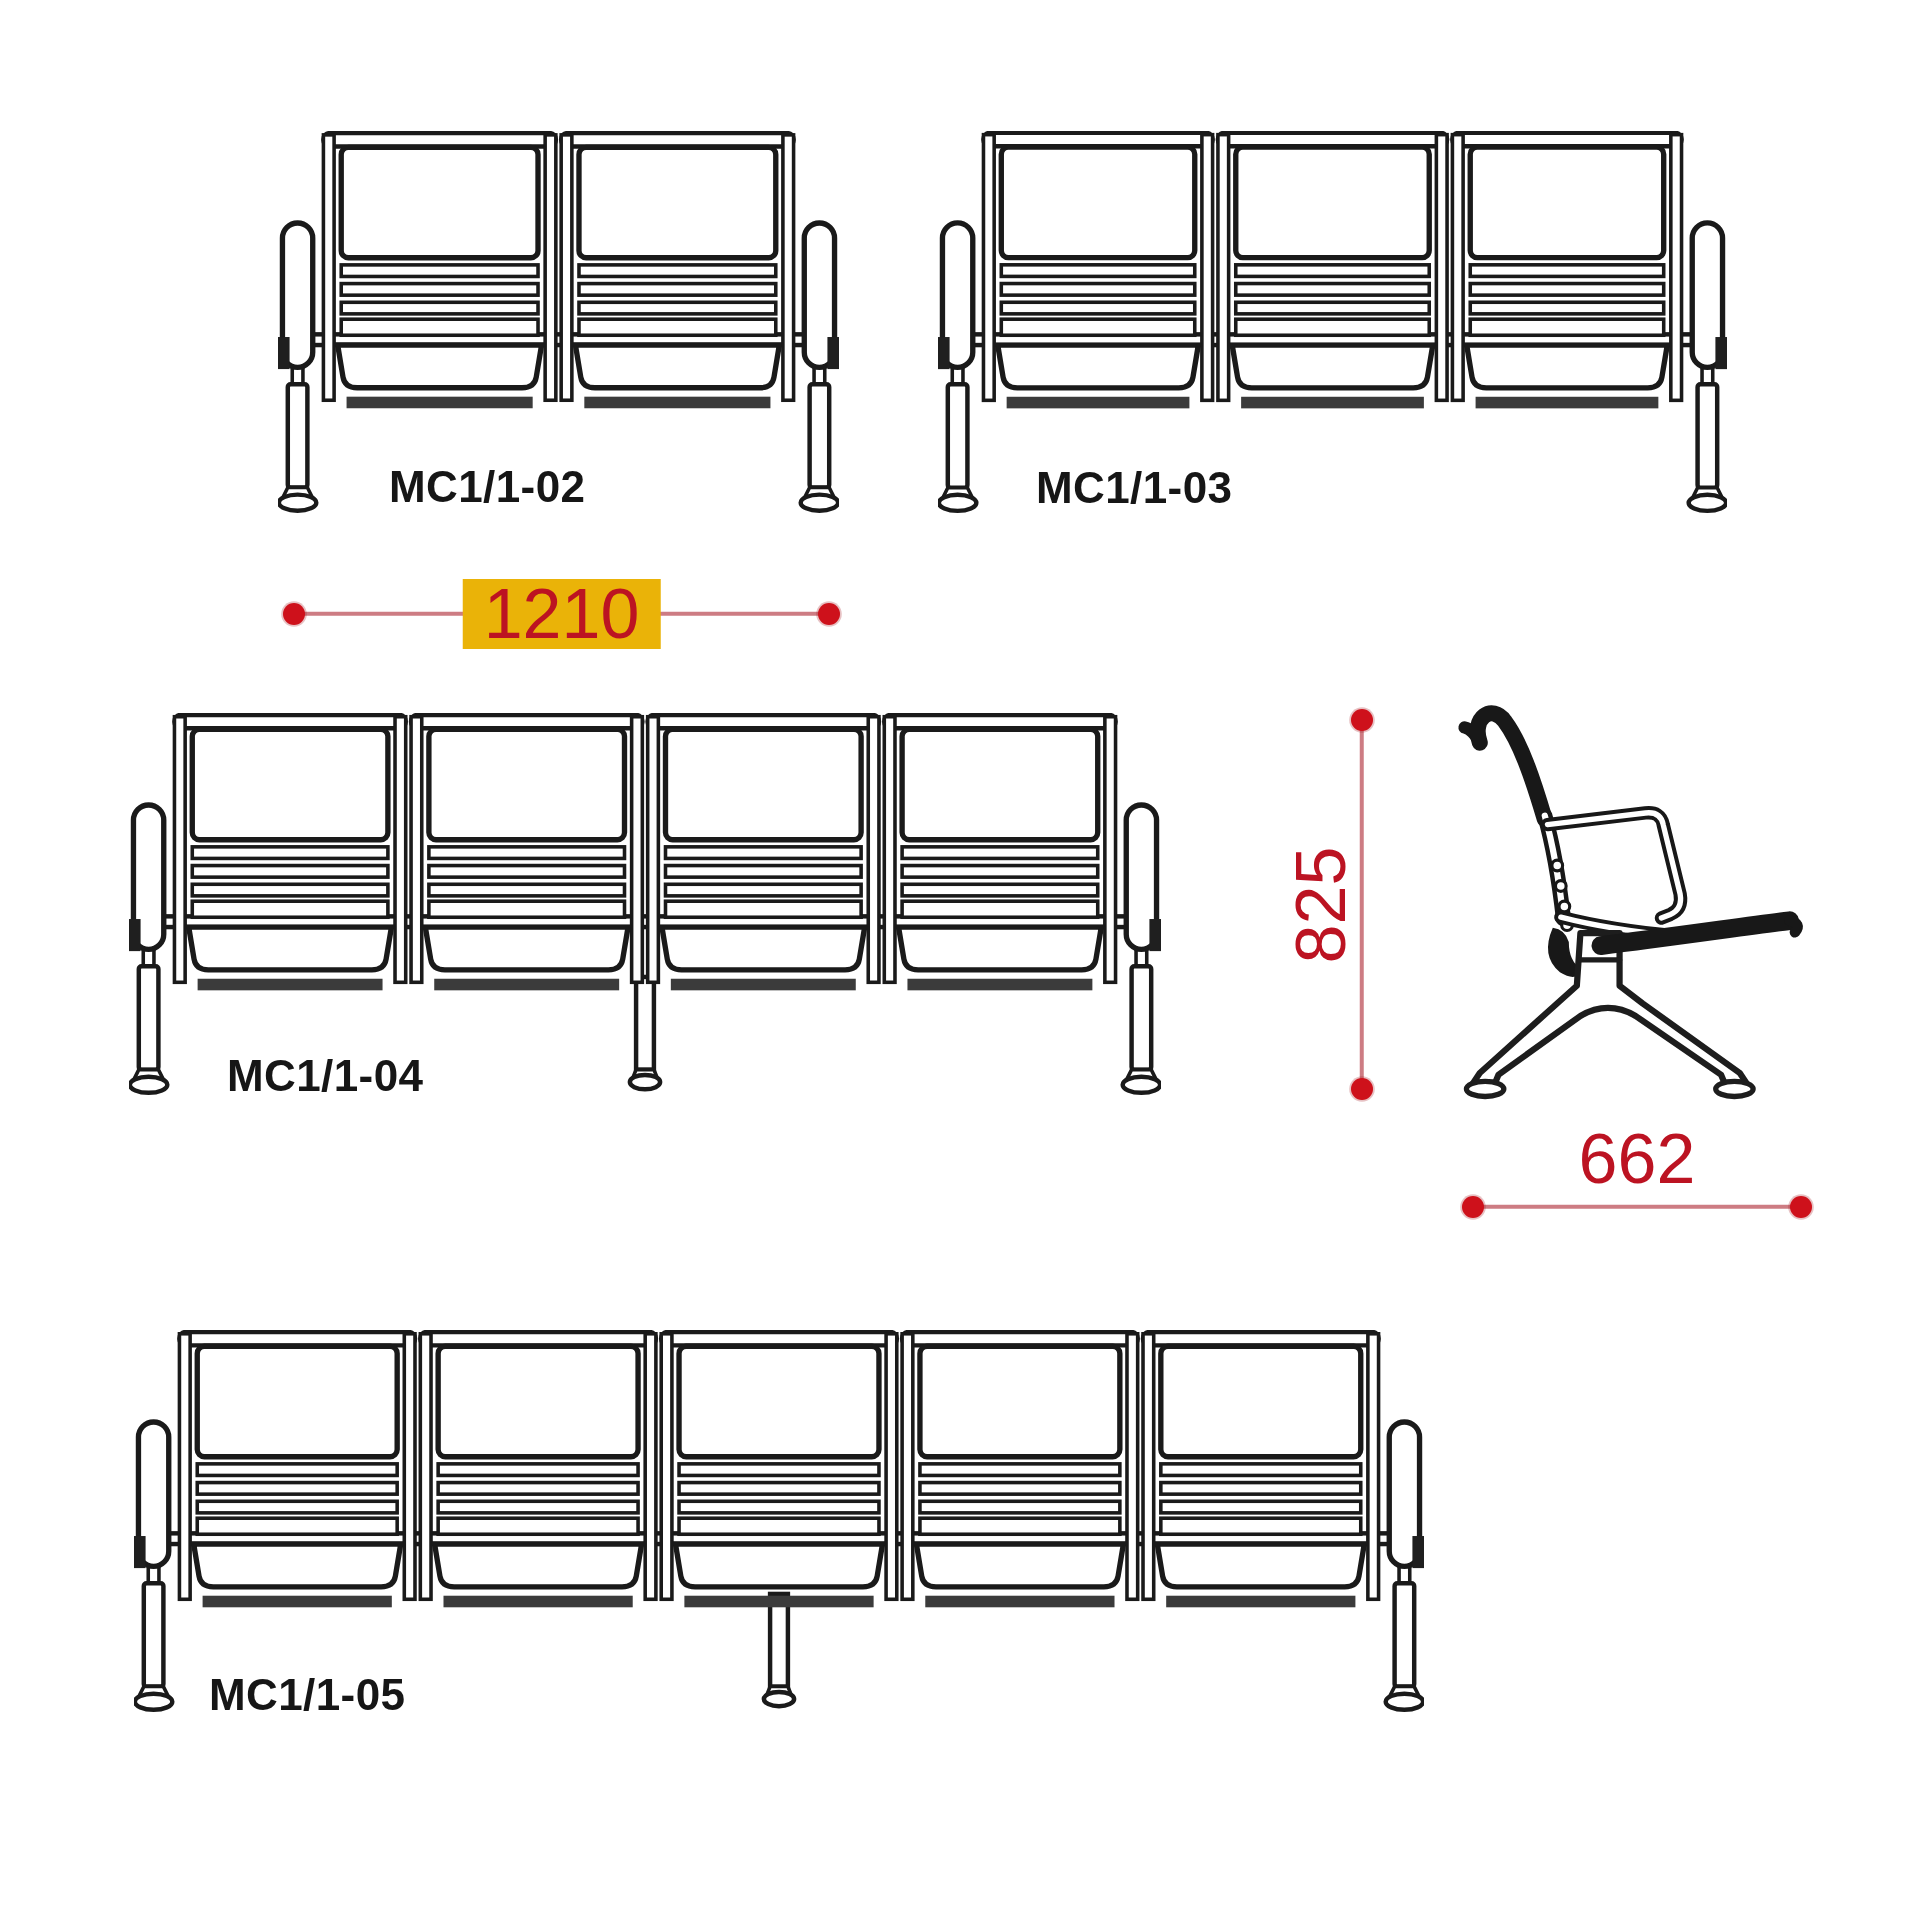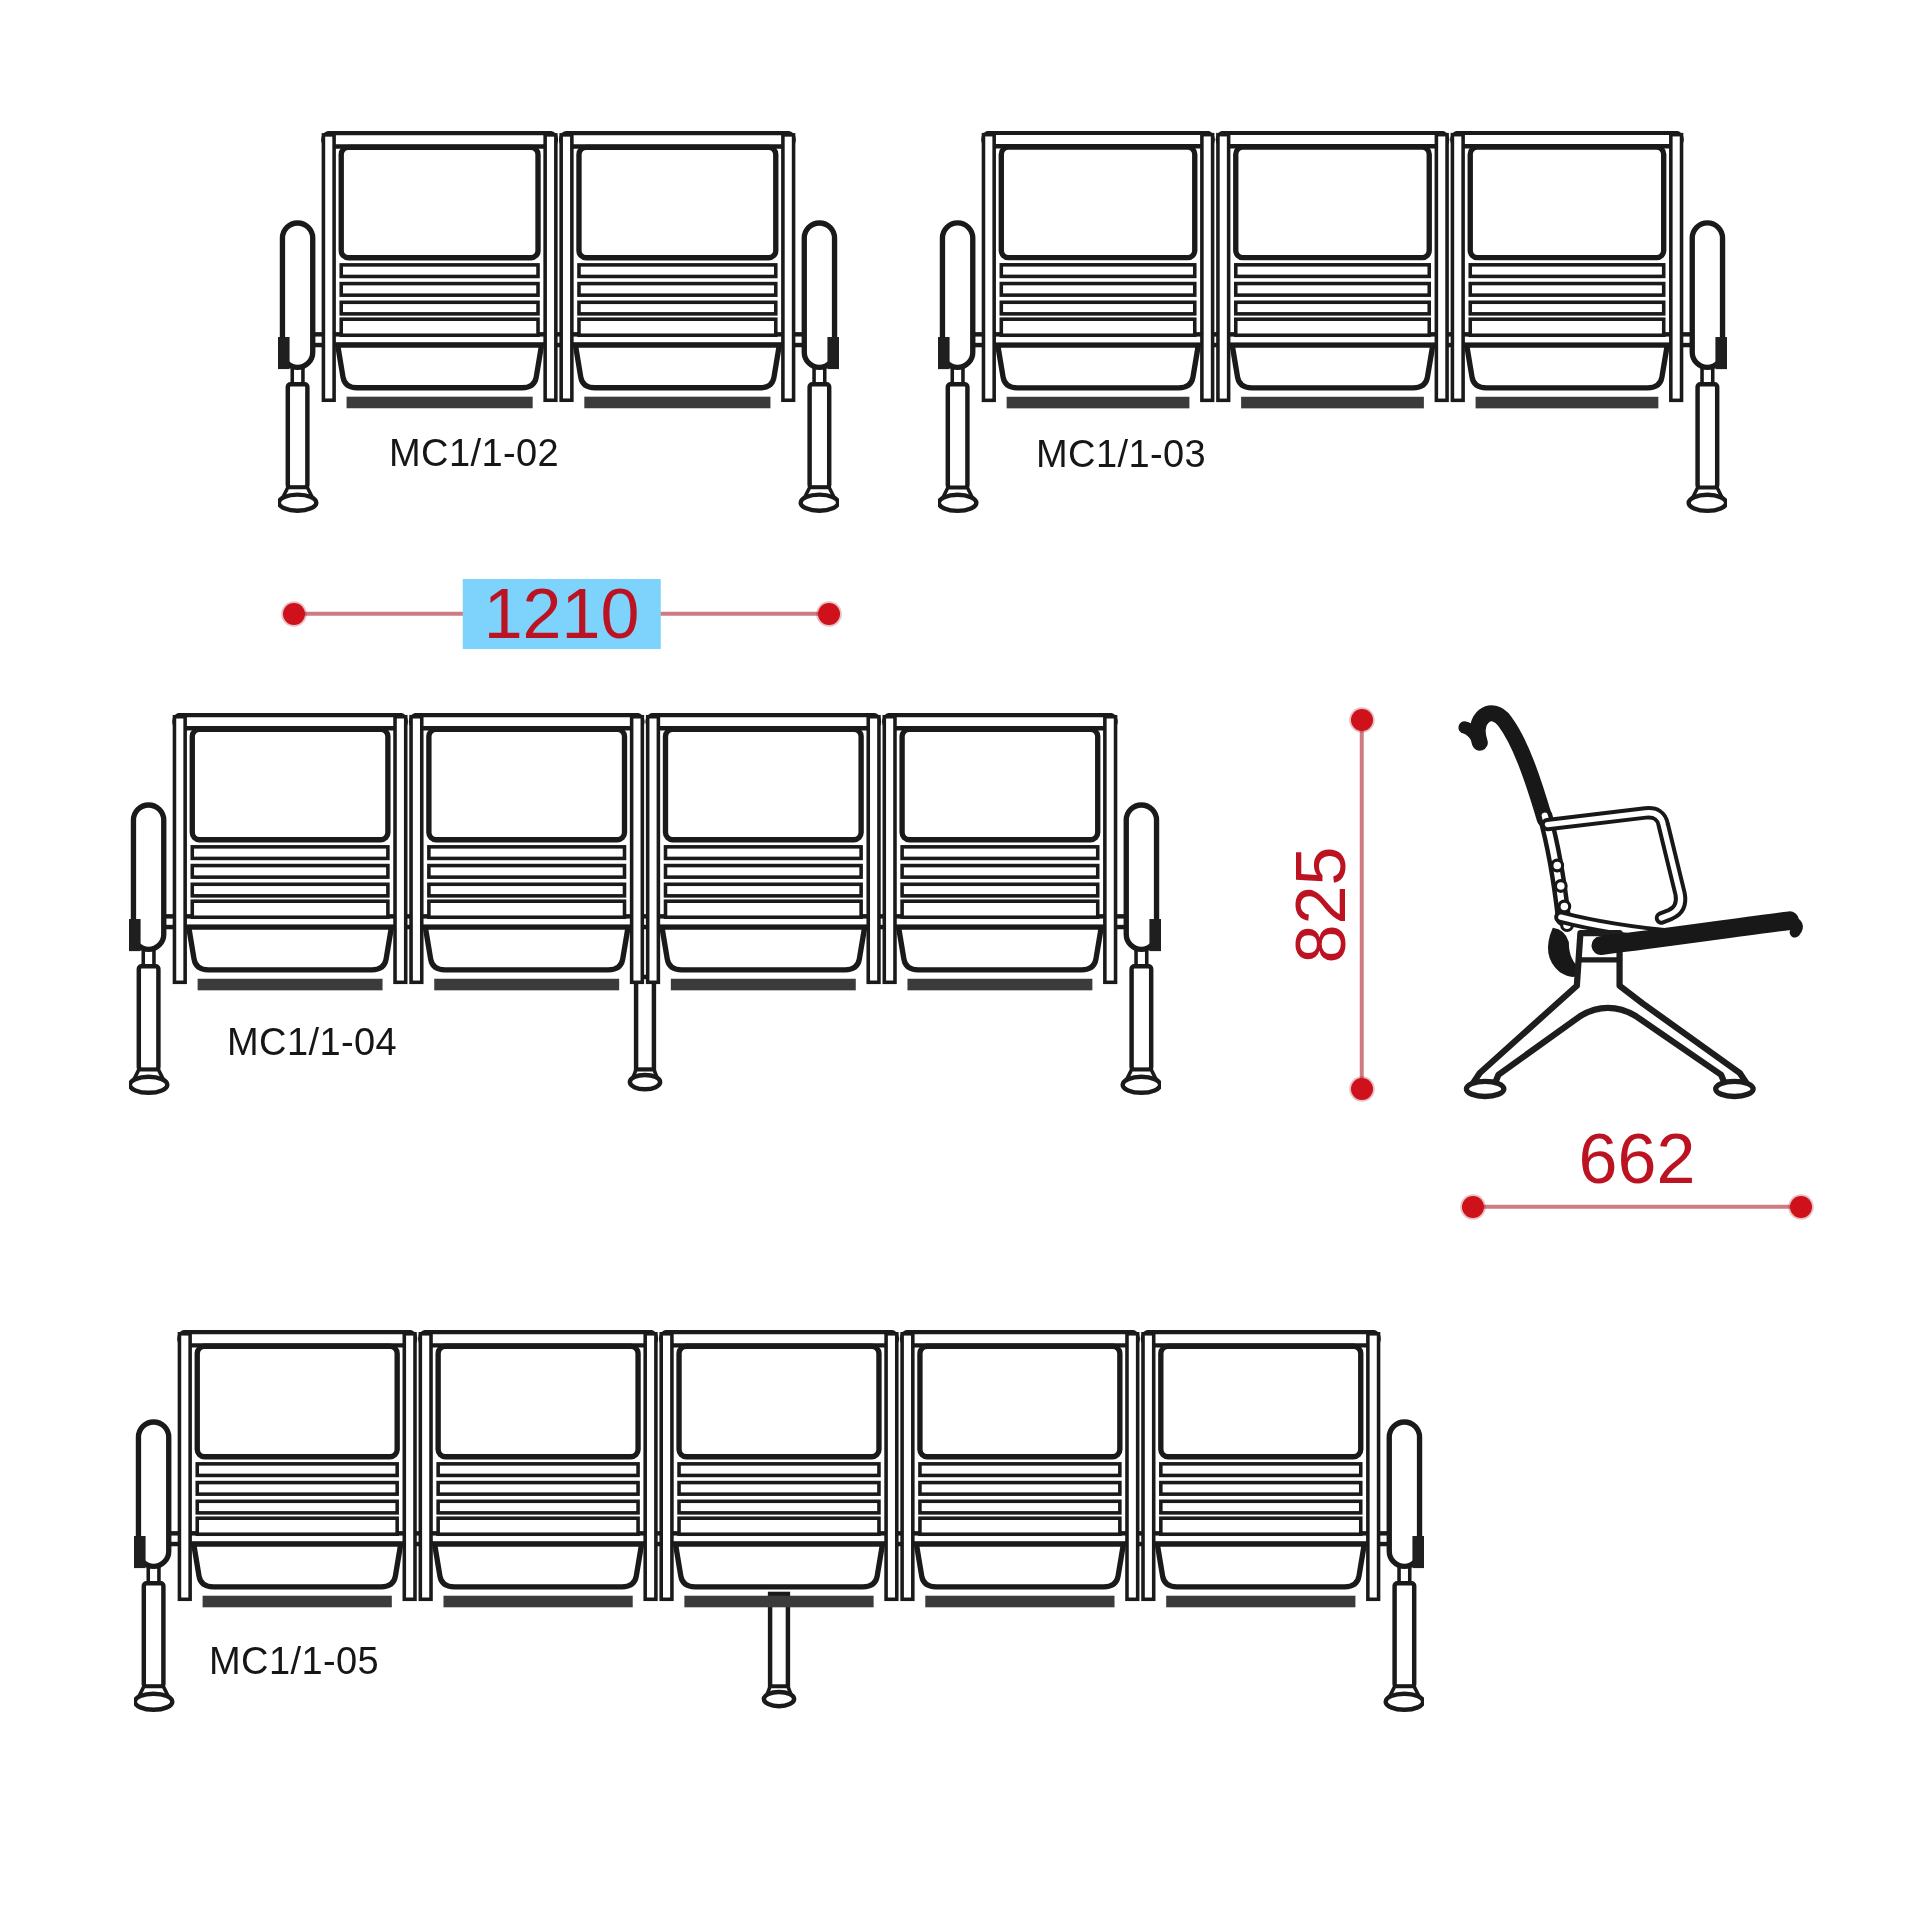--- a/index.html
+++ b/index.html
@@ -1,39 +1,39 @@
 <!DOCTYPE html>
 <html style="font-size:14.3px"><head>
 <meta charset="utf-8">
 <style>
   html,body{margin:0;padding:0;background:#ffffff;}
   body{width:1925px;height:1925px;position:relative;overflow:hidden;
        font-family:"Liberation Sans", sans-serif;}
   .canvas{position:absolute;inset:0;background:#ffffff;}
   .bench{position:absolute;}
   .bench svg{display:block;}
-  .model-label{position:absolute;font-size:38px;font-weight:normal;
-       color:#161616;line-height:1.1;white-space:nowrap;letter-spacing:0.4px;}
+  .model-label{position:absolute;font-size:44px;font-weight:bold;
+       color:#161616;line-height:1.1;white-space:nowrap;letter-spacing:0.4px;margin-top:30px;}
   
   .dim{position:absolute;}
   .dim .dline{position:absolute;background:#cd7c83;}
   .dim.h .dline{left:7.1px;right:7.1px;top:50%;height:4.5px;transform:translateY(-50%);}
   .dim.v .dline{top:7.1px;bottom:7.1px;left:50%;width:4.5px;transform:translateX(-50%);}
   .dim .dot{position:absolute;width:22px;height:22px;border-radius:50%;
        background:#ce111b;box-shadow:0 0 0 1.8px rgba(160,10,20,.25);}
   .dim.h .dot{top:50%;transform:translate(-50%,-50%);}
   .dim.h .dot.d1{left:0;}
   .dim.h .dot.d2{left:100%;}
   .dim.v .dot{left:50%;transform:translate(-50%,-50%);}
   .dim.v .dot.d1{top:0;}
   .dim.v .dot.d2{top:100%;}
   .dim .dtext{position:absolute;font-size:70px;line-height:1;color:#bc1322;
        white-space:nowrap;}
   .dim.h .dtext{left:50%;top:50%;transform:translate(-50%,-50%);
-       background:#7dd3fc;padding:0 21.4px;}
+       background:#eab308;padding:0 21.4px;}
   .dim.h.above .dtext{top:auto;bottom:23px;transform:translateX(-50%);
        background:transparent;padding:0;}
   .dim.v .dtext{left:50%;top:50%;
        transform:translate(-50%,-50%) translateX(-41px) rotate(-90deg);
        background:transparent;}
   .chair{position:absolute;left:1453px;top:691px;}
 </style>
 </head>
 <body>
 

